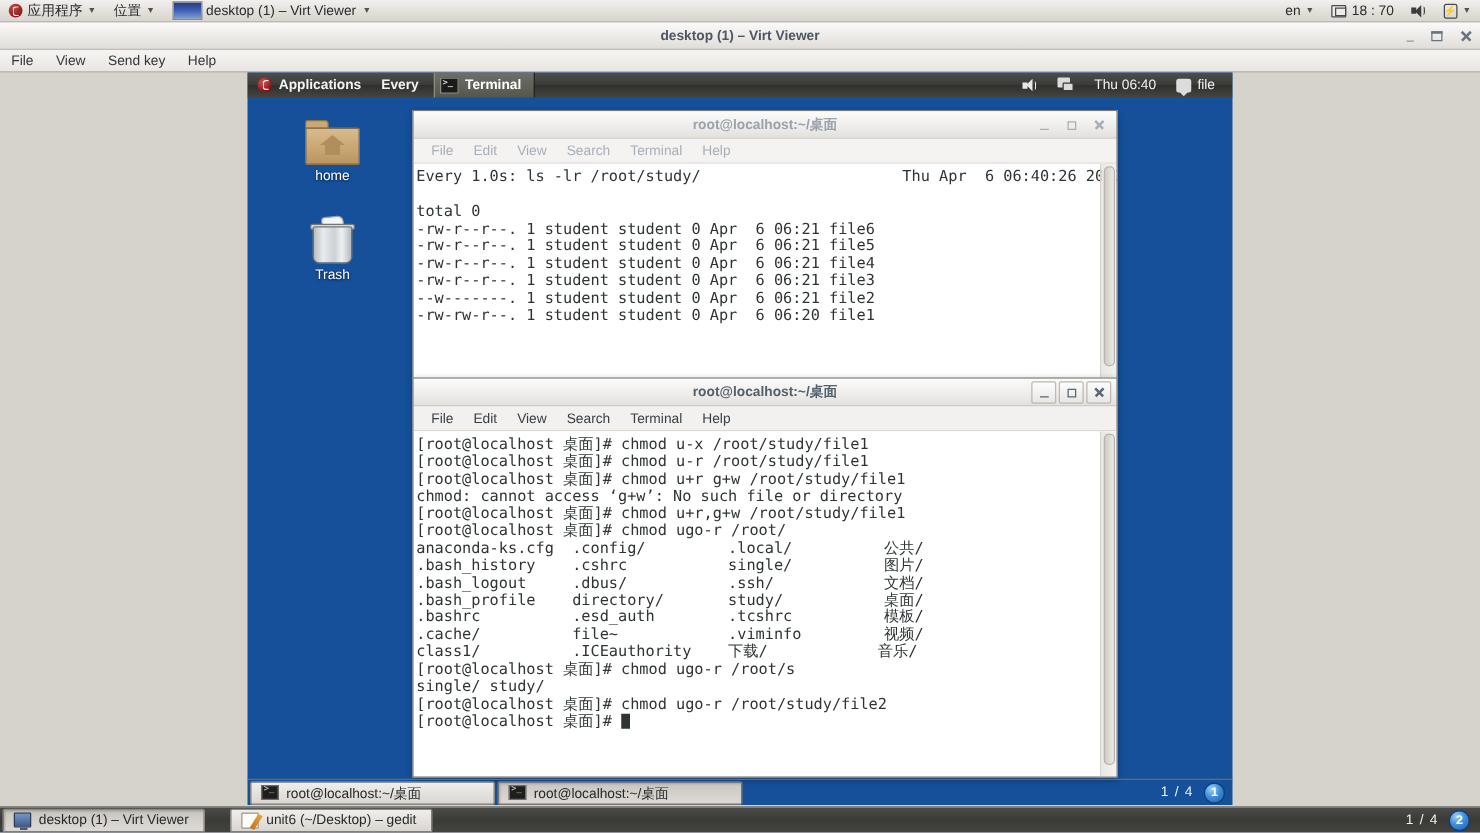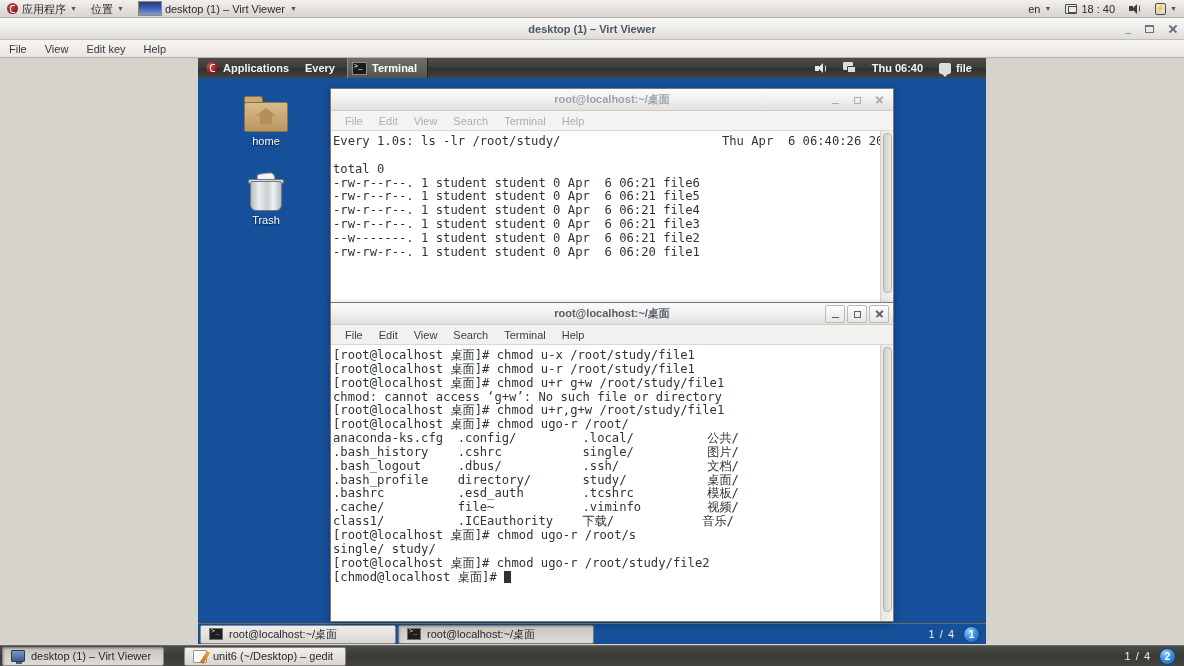--- a/index.html
+++ b/index.html
@@ -154,21 +154,21 @@
   }
   .term-mini {
     width: 15px; height: 13px; background: #1b1b1b;
     border: 1px solid #8b8b84; position: relative;
   }
   .term-mini::after {
     content: ">_"; position: absolute; left: 1px; top: -1px;
     font-family: "DejaVu Sans Mono", monospace; font-size: 7px; color: #dcdcdc;
   }
   .g-panel-right { margin-left: auto; display: flex; align-items: center; padding-right: 6px; }
-  .g-panel-right .gp-item { font-weight: bold; }
+  .g-panel-right .gp-item { font-weight: normal; }
   .ic-speaker-w .cone { background: #e8e8e8; }
   .ic-speaker-w .horn { border-right-color: #e8e8e8; }
   .ic-speaker-w .wv1 { border-right-color: #e8e8e8; }
   .ic-net {
     width: 13px; height: 12px; position: relative;
   }
   .ic-net .scr {
     position: absolute; left: 0; top: 0; width: 10px; height: 8px;
     background: #dcdcdc; border-radius: 1px;
   }
@@ -416,21 +416,21 @@
       <span>desktop (1) – Virt Viewer</span>
       <span class="caret" style="margin-left:5px">▼</span>
     </div>
     <div class="hp-right">
       <div class="hp-item">
         <span>en</span>
         <span class="caret">▼</span>
       </div>
       <div class="hp-item">
         <span class="ic-keyboard tiny-icon"></span>
-        <span>18 : 40</span>
+        <span>18 : 70</span>
       </div>
       <div class="hp-item">
         <span class="ic-speaker tiny-icon">
           <span class="cone"></span>
             <span class="horn"></span>
             <span class="wv1"></span>
         </span>
       </div>
       <div class="hp-item">
         <span class="ic-battery tiny-icon">⚡</span>
@@ -444,21 +444,21 @@
     <div class="vv-winbtns">
       <span class="wb">_</span>
       <span class="wb-box"></span>
       <span class="wb-x"></span>
     </div>
   </div>
 
   <div class="vv-menubar">
     <span class="mi">File</span>
     <span class="mi">View</span>
-    <span class="mi">Edit key</span>
+    <span class="mi">Send key</span>
     <span class="mi">Help</span>
   </div>
 
   <div class="guest">
 
     <div class="g-panel">
       <div class="gp-item">
         <span class="g-fedora"></span>
         <span>Applications</span>
       </div>
@@ -582,21 +582,21 @@
 anaconda-ks.cfg  .config/         .local/          公共/
 .bash_history    .cshrc           single/          图片/
 .bash_logout     .dbus/           .ssh/            文档/
 .bash_profile    directory/       study/           桌面/
 .bashrc          .esd_auth        .tcshrc          模板/
 .cache/          file~            .viminfo         视频/
 class1/          .ICEauthority    下载/            音乐/
 [root@localhost 桌面]# chmod ugo-r /root/s
 single/ study/
 [root@localhost 桌面]# chmod ugo-r /root/study/file2
-</span><span id="front-prompt">[chmod@localhost 桌面]# </span><span class="cursor-block"></span></div>
+</span><span id="front-prompt">[root@localhost 桌面]# </span><span class="cursor-block"></span></div>
         <div class="tw-scroll">
           <div class="thumb" style="top:2px; height:265px;"></div>
         </div>
       </div>
     </div>
 
     <div class="g-taskbar">
       <div class="g-task">
         <span class="tb-termicon"></span>
         <span>root@localhost:~/桌面</span>

